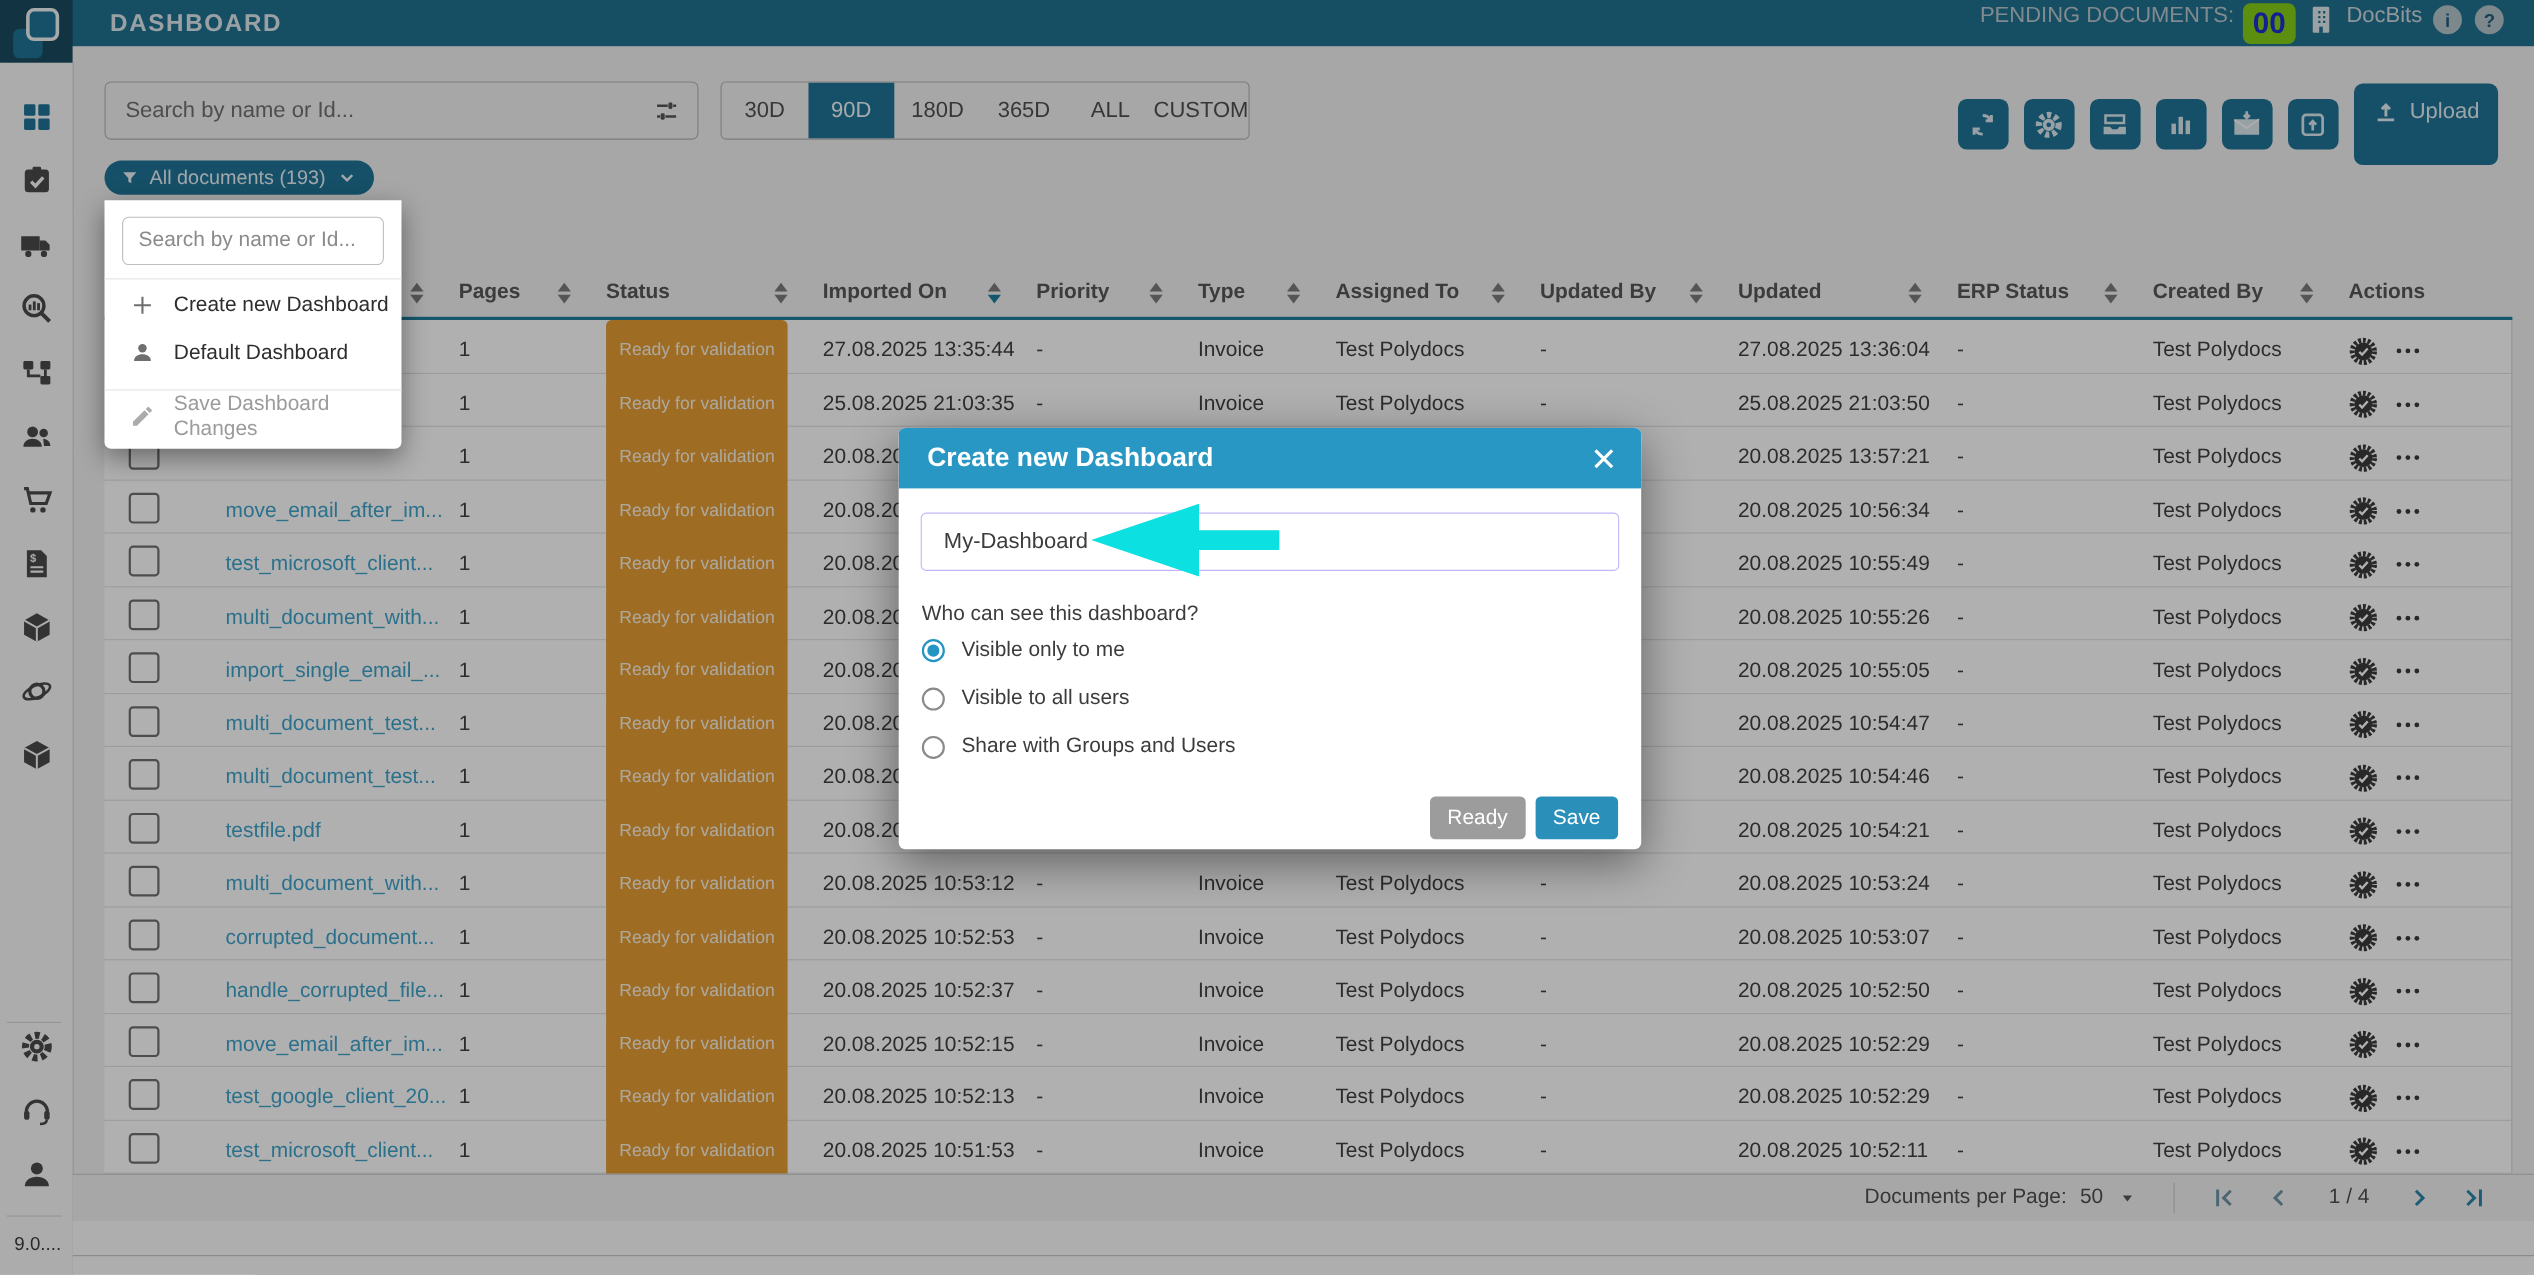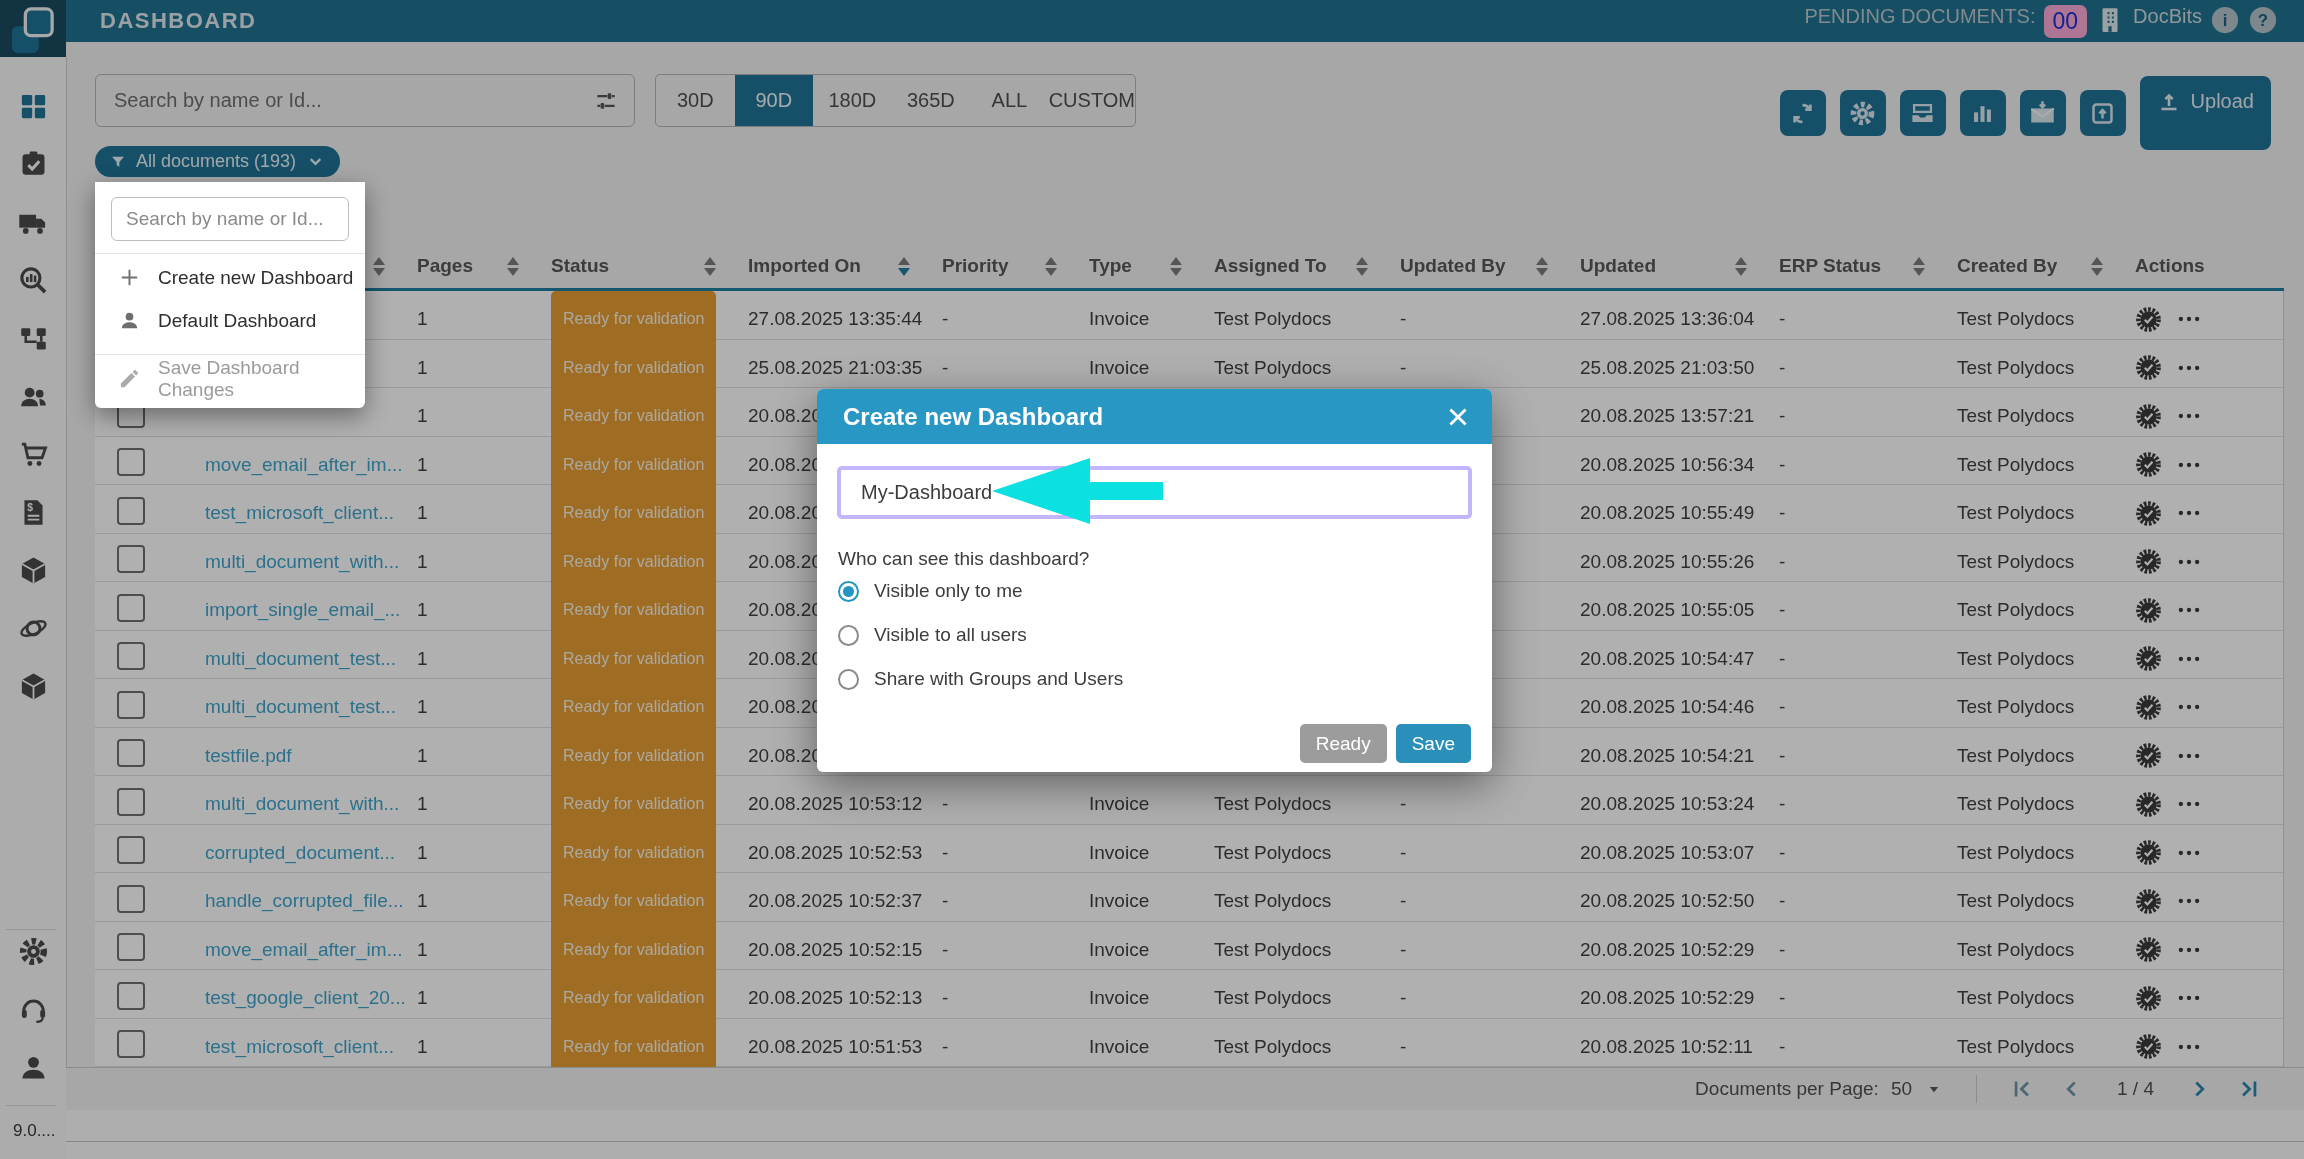--- a/index.html
+++ b/index.html
@@ -7,21 +7,21 @@
        font-family:"Liberation Sans",sans-serif;-webkit-font-smoothing:antialiased;}
   [data-icon] svg{width:100%;height:100%;display:block}
 
   
   .topbar{position:absolute;left:0;top:0;width:100%;height:42px;background:#20708f;display:flex;align-items:center;z-index:2}
   .logo-bg{position:absolute;left:0;top:0;width:66px;height:57px;background:#1b4a5e;z-index:3}
   .logo{position:absolute;left:10px;top:7px;width:46px;height:50px;z-index:4}
   .page-title{margin-left:100px;color:#dde7ec;font-size:22px;font-weight:700;letter-spacing:1.5px}
   .tb-right{margin-left:auto;margin-right:26px;display:flex;align-items:flex-start;gap:8px}
   .plabel{color:#b9c6cd;font-size:20px}
-  .pbadge{background:#f9a8d4;color:#1b2fd0;font-weight:400;font-size:23px;padding:3px 9px;border-radius:7px}
+  .pbadge{background:#84cc16;color:#1b2fd0;font-weight:700;font-size:27px;padding:3px 9px;border-radius:7px}
   .tbicon{width:30px;height:30px;color:#dde7ec}
   .tbicon.circ{color:#b4c3cb}
   .org{color:#cdd8de;font-size:20px}
 
   
   .sidebar{position:absolute;left:0;top:57px;bottom:0;width:66px;background:#f7f7f7;border-right:1px solid #cfcfcf;z-index:1}
   .side-main{position:absolute;top:34px;left:0;width:100%;display:flex;flex-direction:column;align-items:center;gap:27px}
   .side-foot{position:absolute;top:879px;left:0;width:100%;display:flex;flex-direction:column;align-items:center;gap:27px}
   .side-icon{width:31px;height:31px;color:#4a4a4a;cursor:pointer}
   .side-icon.active{color:#1f7396}
@@ -93,21 +93,21 @@
   .mi .mi-ic{width:23px;height:23px;color:#6f6f6f;flex:0 0 auto}
   .mi.dis{color:#9b9b9b;cursor:default}
   .mi.dis .mi-ic{color:#ababab}
 
   
   .modal{position:absolute;left:817px;top:389px;width:675px;height:383px;background:#fff;border-radius:6px;overflow:hidden;z-index:30;box-shadow:0 12px 44px rgba(0,0,0,.45)}
   .modal-h{height:55px;background:#2997c4;display:flex;align-items:center;color:#fff}
   .modal-title{margin-left:26px;font-size:24px;font-weight:700}
   .modal-close{margin-left:auto;margin-right:20px;width:28px;height:28px;color:#fff;cursor:pointer}
   .modal-body{position:absolute;left:0;right:0;top:55px;bottom:0}
-  .name-input{position:absolute;left:20px;top:22px;width:635px;height:53px;border:4px solid #c4b5fd;border-radius:5px;font-size:20px;color:#3c3c3c;padding:0 20px;box-sizing:border-box;outline:none;font-family:"Liberation Sans",sans-serif}
+  .name-input{position:absolute;left:20px;top:22px;width:635px;height:53px;border:1px solid #c4b5fd;border-radius:5px;font-size:20px;color:#3c3c3c;padding:0 20px;box-sizing:border-box;outline:none;font-family:"Liberation Sans",sans-serif}
   .vis-q{position:absolute;left:21px;top:104px;font-size:19px;color:#3c3c3c}
   .opts{position:absolute;left:21px;top:125px;right:20px}
   .opt{height:44px;display:flex;align-items:center;gap:15px;cursor:pointer}
   .radio{width:21px;height:21px;border:2.5px solid #8a8a8a;border-radius:50%;position:relative;flex:0 0 auto;box-sizing:border-box}
   .radio.sel{border-color:#2494c2}
   .radio.sel::after{content:"";position:absolute;inset:3px;background:#2494c2;border-radius:50%}
   .optlab{font-size:19px;color:#3c3c3c}
   .modal-actions{position:absolute;right:21px;top:280px;display:flex;gap:9px}
   .btn{height:39px;border:none;border-radius:5px;color:#fff;font-size:19px;padding:0 16px;cursor:pointer;font-family:"Liberation Sans",sans-serif}
   .btn.cancel{background:#9c9c9c}

